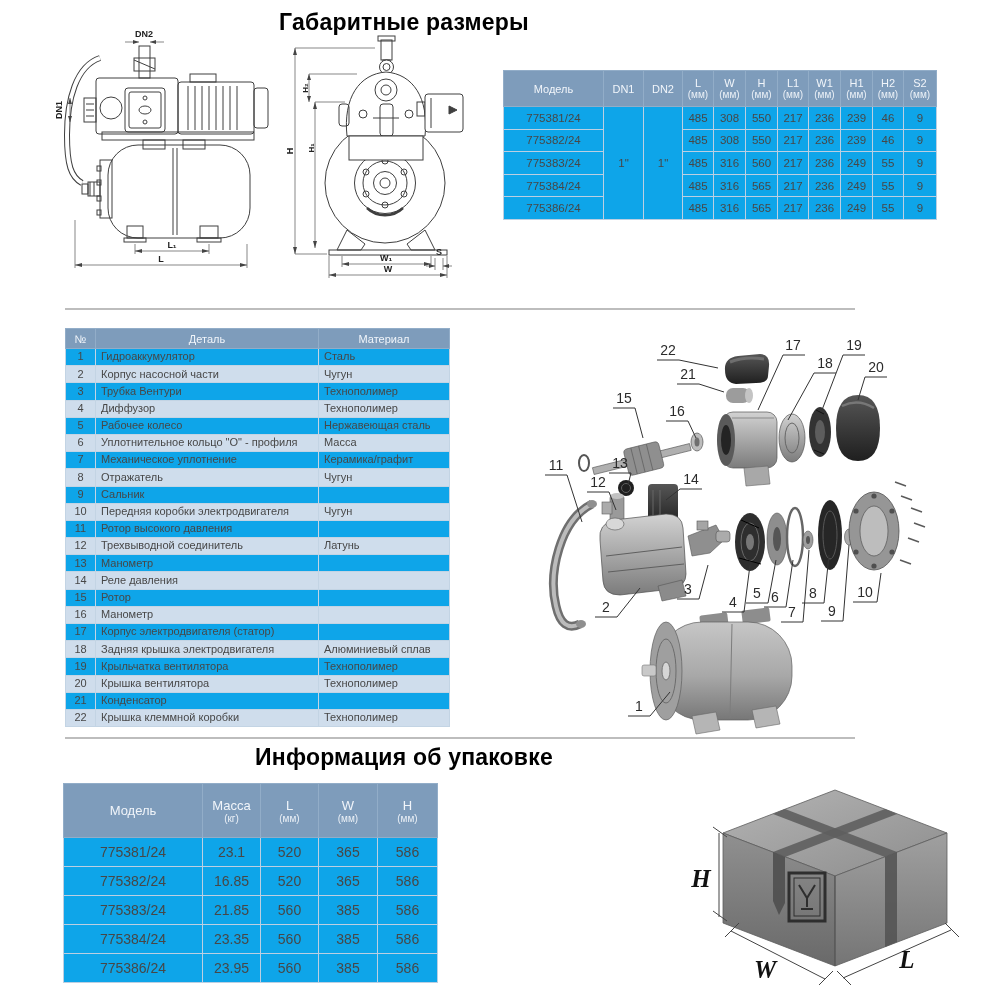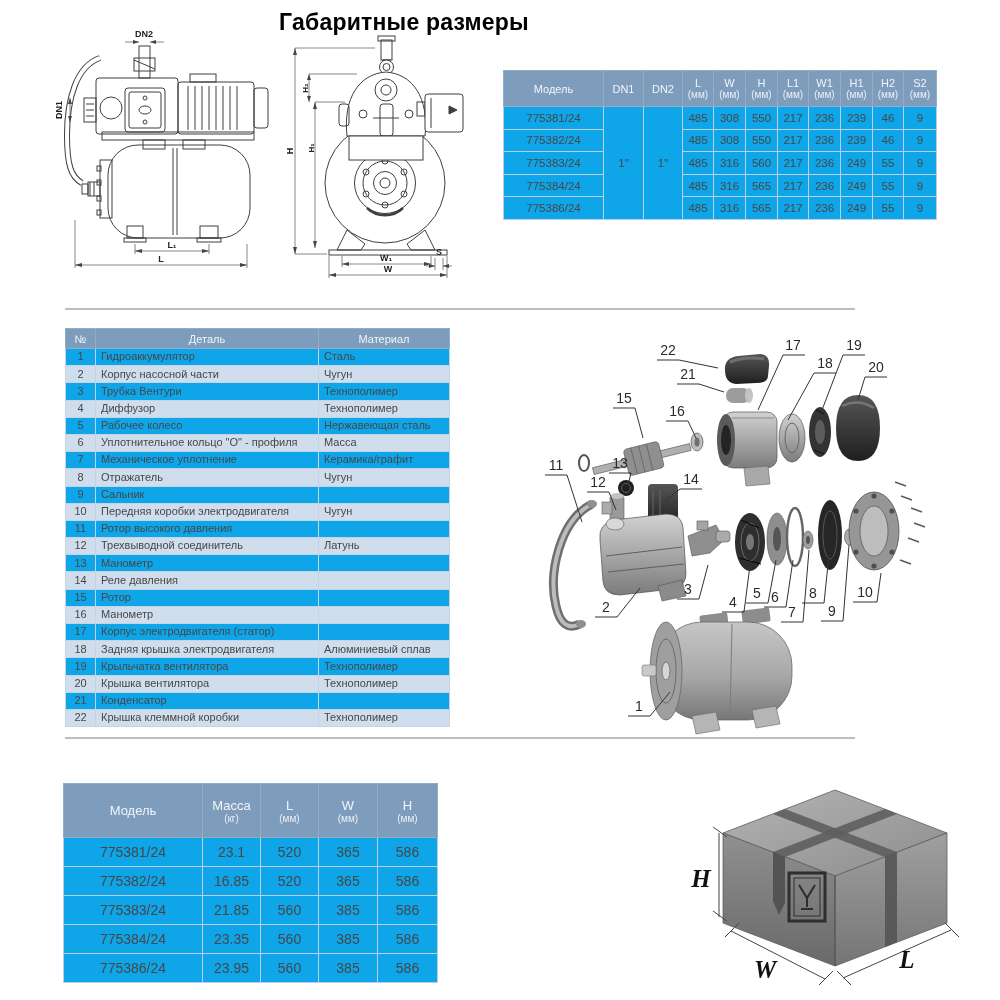--- a/index.html
+++ b/index.html
@@ -727,20 +727,21 @@
         <polyline points="137,56 159,56 184,64" class="leader"></polyline>
         <text x="148" y="51" class="pnum">21</text>
       </g>
       <g>
         <polyline points="117,32 139,32 178,40" class="leader"></polyline>
         <text x="128" y="27" class="pnum">22</text>
       </g>
     </svg>
 
   <div class="divider d2"></div>
+  <div class="title t3">Информация об упаковке</div>
 
   <table class="pack-table">
       <colgroup>
         <col style="width: 139px;">
         <col style="width: 58px;">
         <col style="width: 58px;">
         <col style="width: 59px;">
         <col style="width: 60px;">
       </colgroup>
       <thead>

